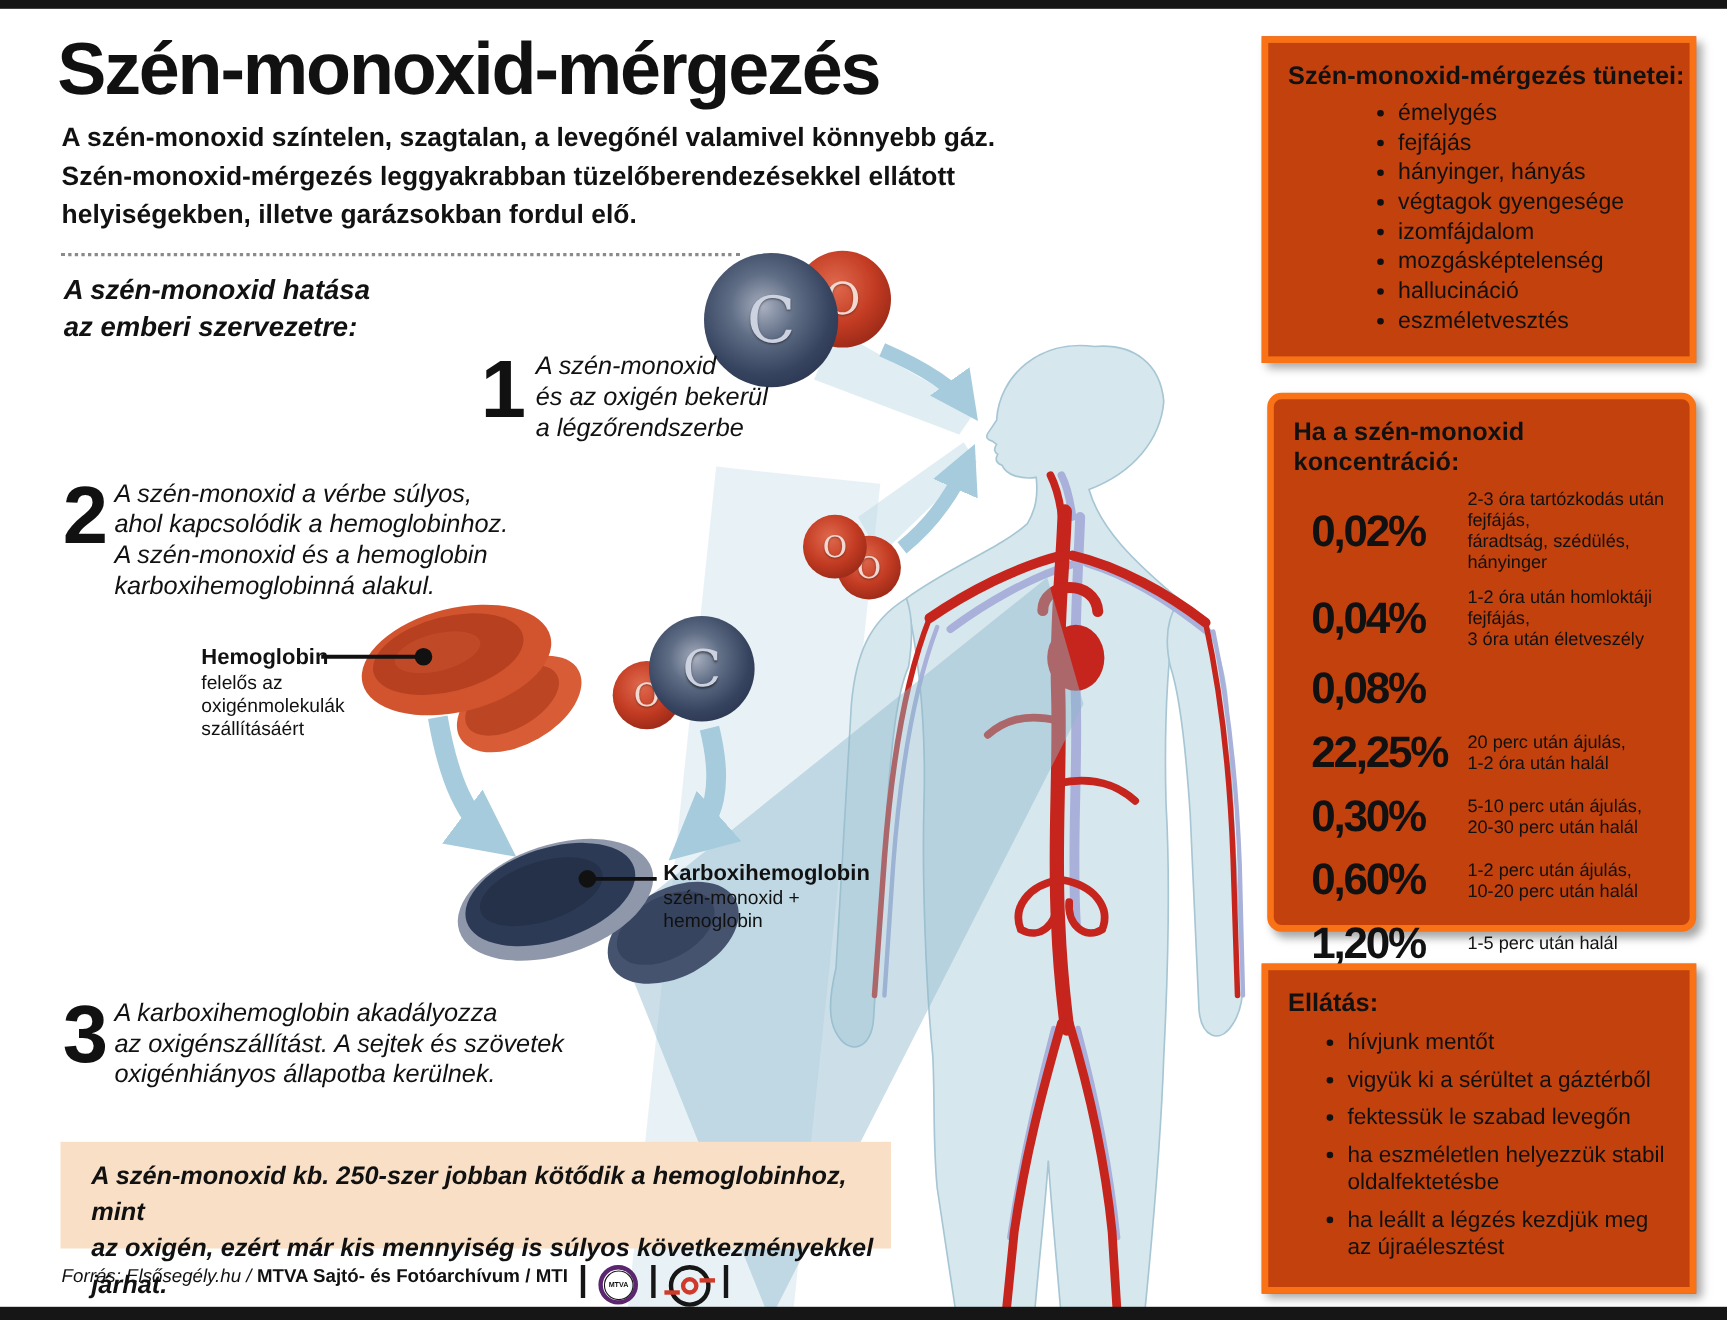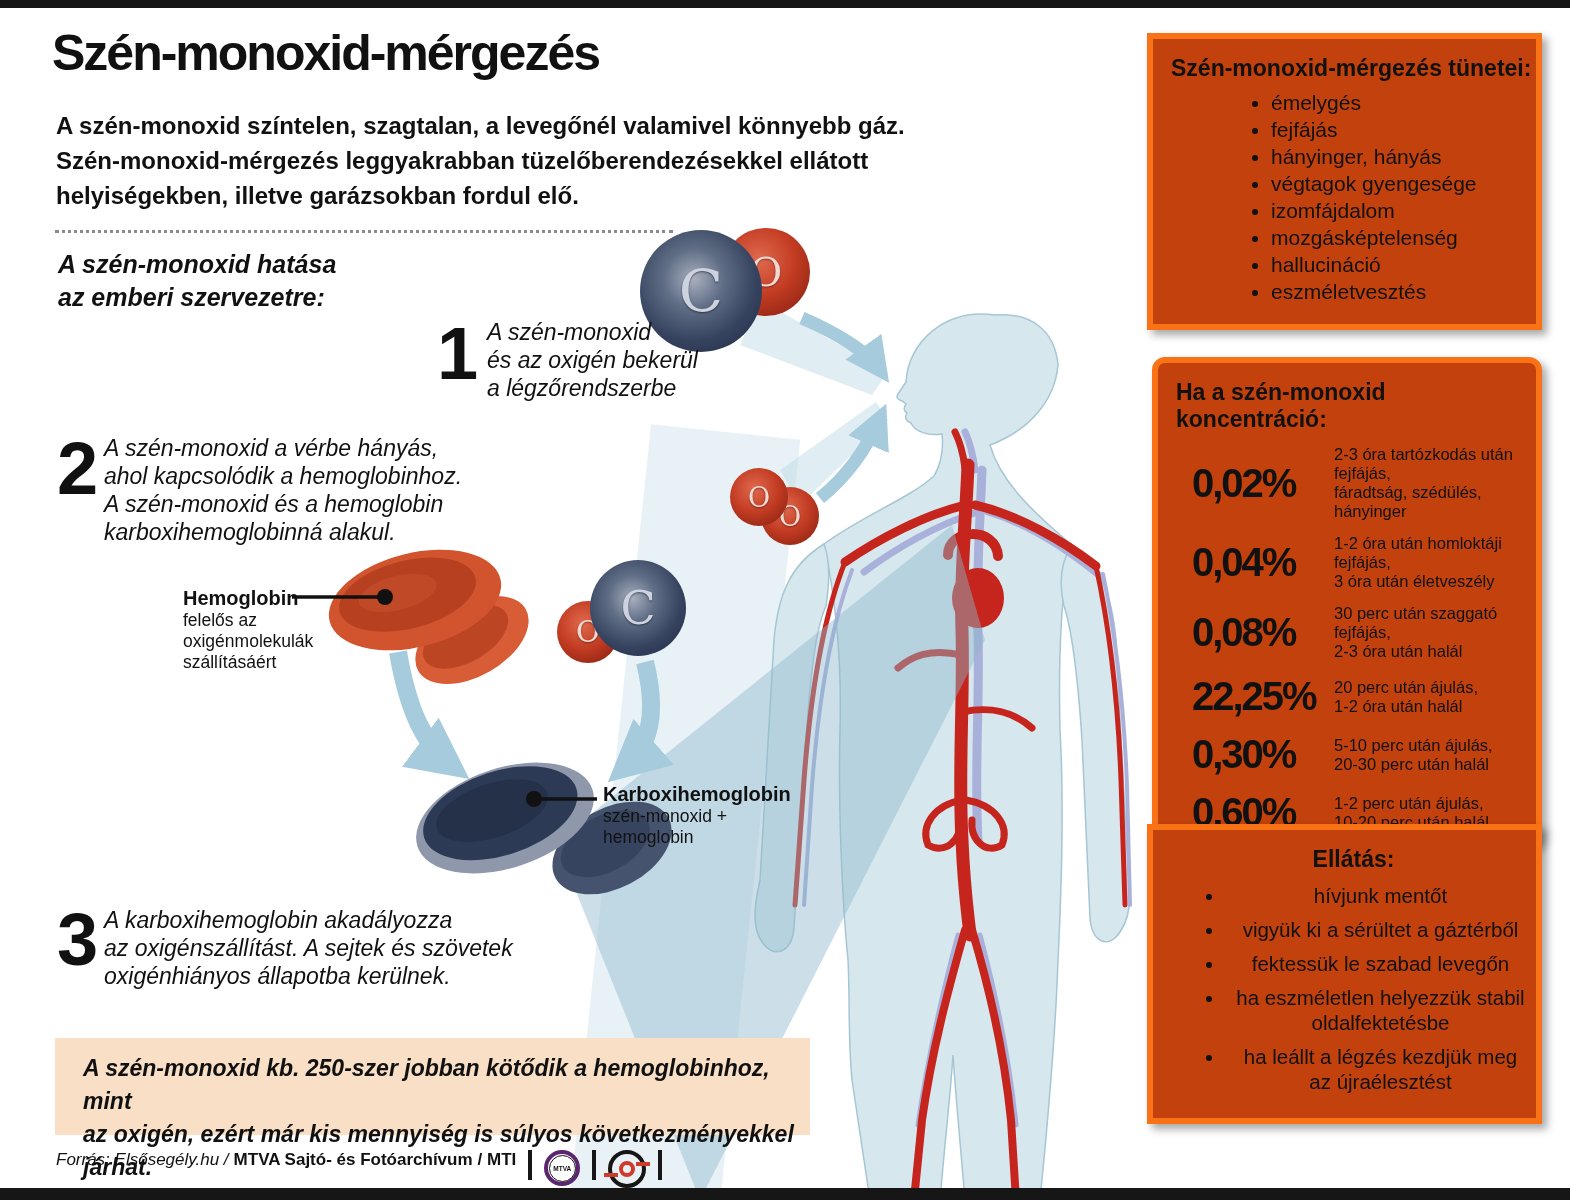--- a/index.html
+++ b/index.html
@@ -4,21 +4,21 @@
 <style>
   html,body{margin:0;padding:0;background:#e8e8e8;}
   #canvas{position:relative;width:1570px;height:1200px;background:#ffffff;overflow:hidden;
           font-family:"Liberation Sans",sans-serif;color:#111;}
   .bar{position:absolute;left:0;width:1570px;background:#161616;}
   .bar.top{top:0;height:8px;}
   .bar.bottom{bottom:0;height:12px;}
   .pre{white-space:pre-line;}
   .abs{position:absolute;}
 
-  #page-title{left:52px;top:24px;font-size:50px;font-weight:bold;letter-spacing:-2px;margin:0;}
+  #page-title{left:52px;top:24px;font-size:67px;font-weight:bold;letter-spacing:-2px;margin:0;}
   #intro{left:56px;top:108px;font-size:24px;font-weight:bold;line-height:35px;margin:0;}
   #divider{left:55px;top:230px;width:618px;border-top:3px dotted #8a8a8a;height:0;}
   #section-heading{left:58px;top:248px;font-size:25px;font-weight:bold;font-style:italic;line-height:33px;}
 
   .step-num{font-size:74px;font-weight:bold;line-height:1;}
   .step-text{font-size:23px;font-style:italic;line-height:28px;}
   #step1-num{left:437px;top:317px;}
   #step1-text{left:487px;top:318px;}
   #step2-num{left:57px;top:432px;}
   #step2-text{left:104px;top:434px;}
@@ -34,21 +34,21 @@
           font-family:"DejaVu Serif",serif;}
   .sphere.navy{background:radial-gradient(circle at 44% 40%, #a9b0c0 0%, #5f6d85 30%, #36435f 62%, #1f2940 100%);color:#ccd2e0;text-shadow:0 1px 2px rgba(0,0,0,.5);}
   .sphere.red{background:radial-gradient(circle at 42% 36%, #e06a4e 0%, #c23b22 48%, #7e1d10 100%);color:#f2d8d0;text-shadow:0 1px 2px rgba(0,0,0,.4);}
 
   #highlight-box{left:55px;top:1038px;width:755px;height:97px;background:#f8dfc5;}
   #highlight-text{position:absolute;left:28px;top:14px;font-size:23px;font-weight:bold;font-style:italic;line-height:33px;}
 
   .info-box{position:absolute;background:#c2410c;border:6px solid #f97316;box-shadow:5px 5px 8px rgba(0,0,0,.35);}
   #symptoms-box{left:1147px;top:33px;width:383px;height:285px;}
   #conc-box{left:1152px;top:357px;width:378px;height:478px;border-radius:13px;}
-  #care-box{left:1147px;top:824px;width:383px;height:288px;text-align:center;}
+  #care-box{left:1147px;top:876px;width:383px;height:288px;}
   .box-title{font-size:23px;font-weight:bold;margin:16px 0 8px 18px;}
   #symptoms-box ul{margin:6px 0 0 0;padding-left:118px;list-style:disc;}
   #symptoms-box li{font-size:21px;line-height:26px;margin-bottom:1px;}
   #care-box ul{margin:10px 0 0 0;padding-left:72px;list-style:disc;}
   #care-box li{font-size:20.5px;line-height:25px;margin-bottom:9px;}
   .c-rows{margin:12px 0 0 34px;}
   .c-row{display:flex;align-items:center;margin-bottom:13px;justify-content:space-between;}
   .c-pct{width:142px;font-size:40px;font-weight:bold;letter-spacing:-2px;flex:none;}
   .c-desc{font-size:16.5px;line-height:19px;width:214px;}
 
@@ -196,21 +196,21 @@
 helyiségekben, illetve garázsokban fordul elő.</p>
   <div id="divider" class="abs"></div>
   <div id="section-heading" class="abs pre">A szén-monoxid hatása
 az emberi szervezetre:</div>
 
   <div id="step1-num" class="abs step-num">1</div>
   <div id="step1-text" class="abs step-text pre">A szén-monoxid
 és az oxigén bekerül
 a légzőrendszerbe</div>
   <div id="step2-num" class="abs step-num">2</div>
-  <div id="step2-text" class="abs step-text pre">A szén-monoxid a vérbe hányás,
+  <div id="step2-text" class="abs step-text pre">A szén-monoxid a vérbe súlyos,
 ahol kapcsolódik a hemoglobinhoz.
 A szén-monoxid és a hemoglobin
 karboxihemoglobinná alakul.</div>
   <div id="step3-num" class="abs step-num">3</div>
   <div id="step3-text" class="abs step-text pre">A karboxihemoglobin akadályozza
 az oxigénszállítást. A sejtek és szövetek
 oxigénhiányos állapotba kerülnek.</div>
 
   <div id="hemo-label" class="abs">
     <div class="diag-label-title">Hemoglobin</div>
@@ -251,22 +251,20 @@
           <span class="c-desc pre">2-3 óra tartózkodás után fejfájás,
 fáradtság, szédülés, hányinger</span>
         </div>
       <div class="c-row">
           <span class="c-pct">0,04%</span>
           <span class="c-desc pre">1-2 óra után homloktáji fejfájás,
 3 óra után életveszély</span>
         </div>
       <div class="c-row">
           <span class="c-pct">0,08%</span>
-          <span class="c-desc pre">30 perc után szaggató fejfájás,
-2-3 óra után halál</span>
         </div>
       <div class="c-row">
           <span class="c-pct">22,25%</span>
           <span class="c-desc pre">20 perc után ájulás,
 1-2 óra után halál</span>
         </div>
       <div class="c-row">
           <span class="c-pct">0,30%</span>
           <span class="c-desc pre">5-10 perc után ájulás,
 20-30 perc után halál</span>

